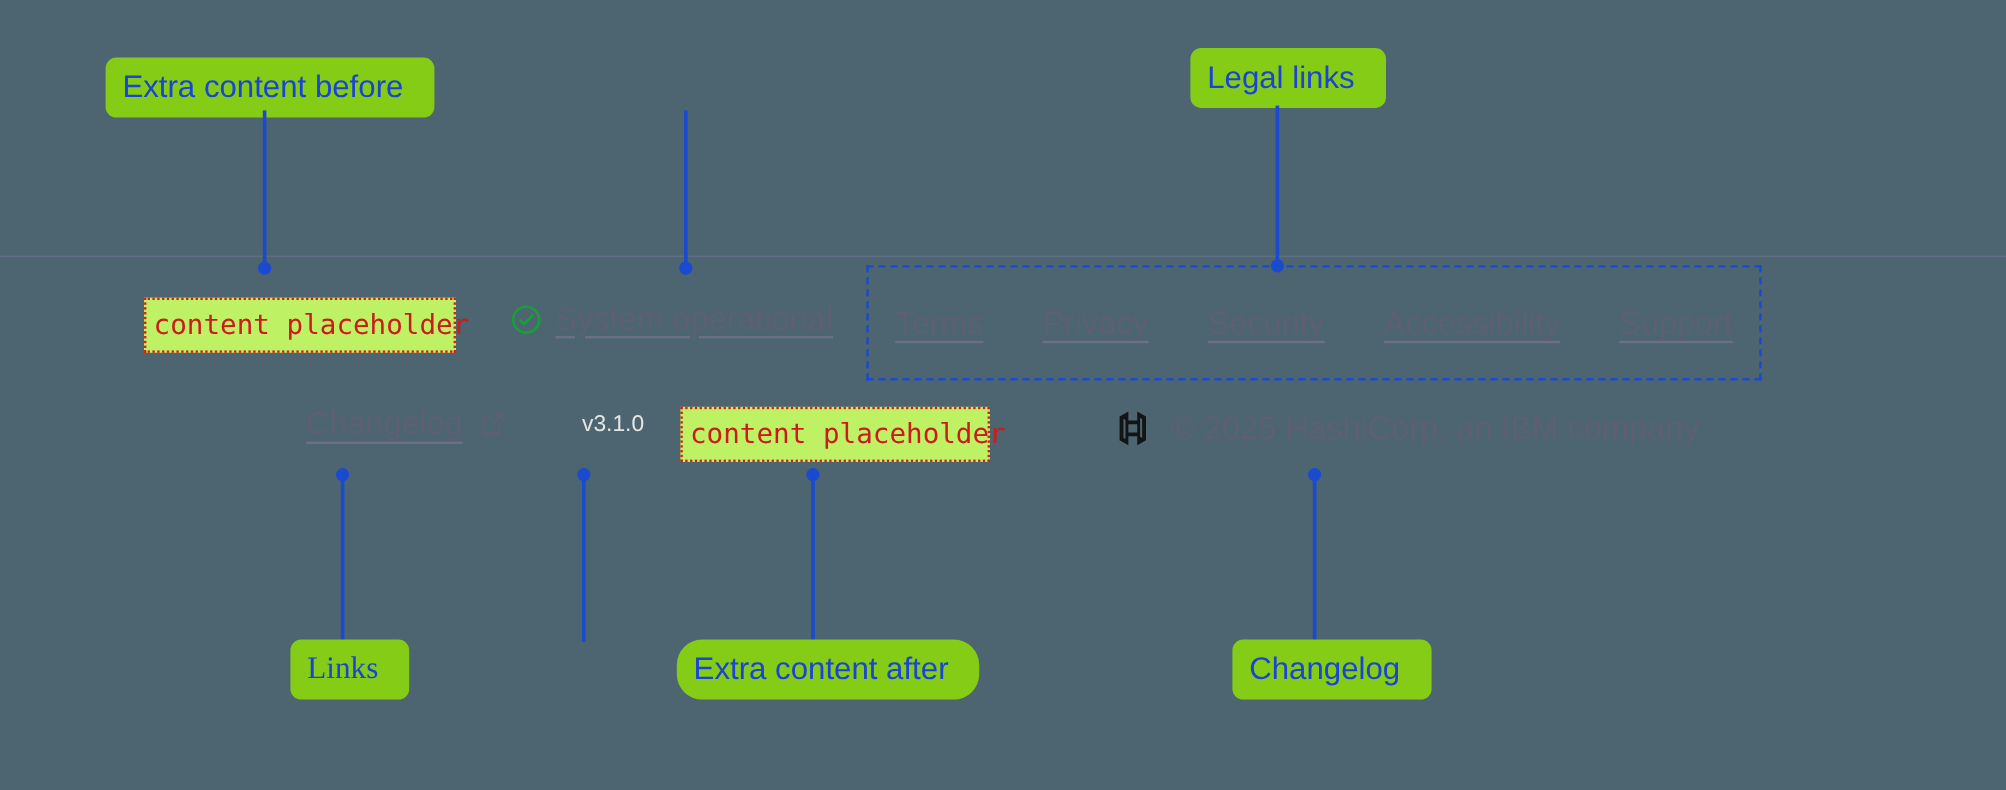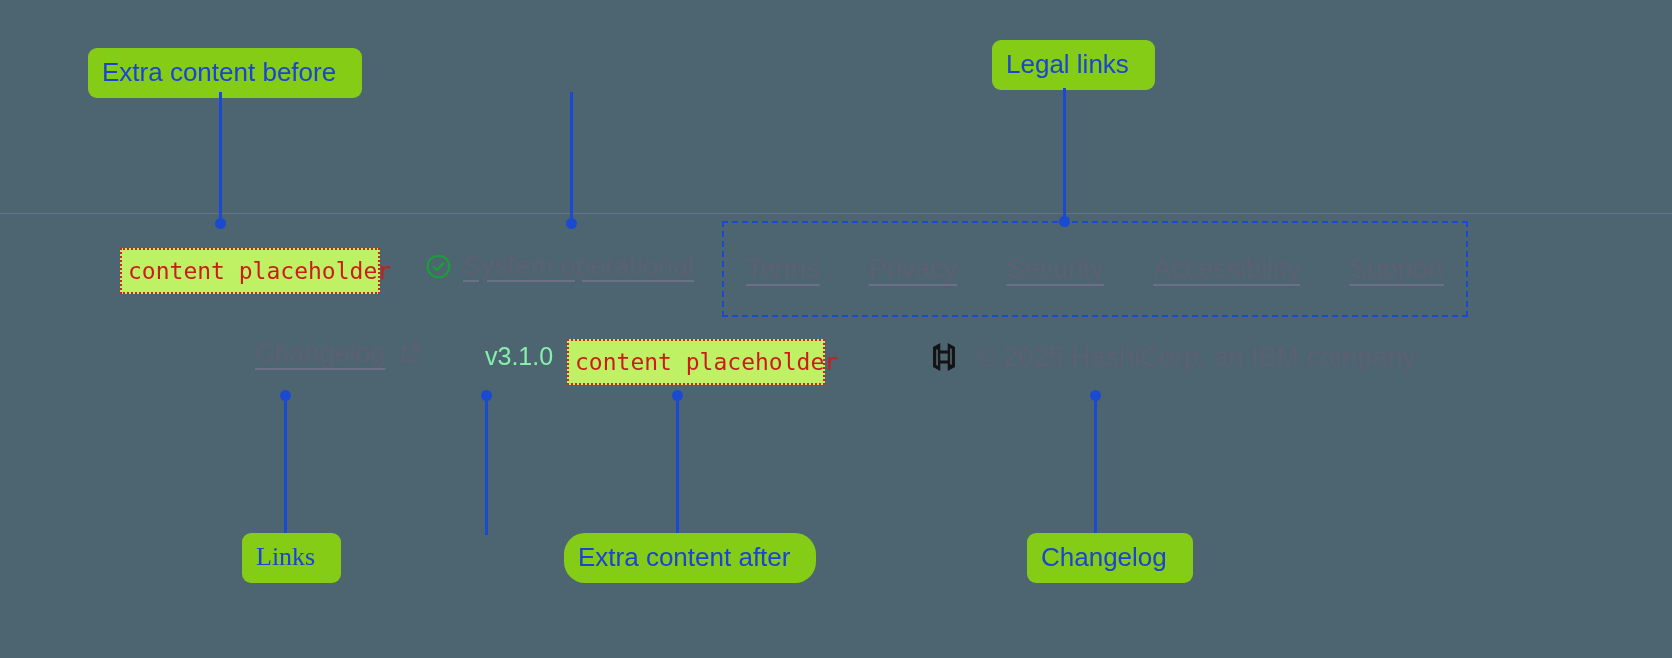--- a/index.html
+++ b/index.html
@@ -146,22 +146,22 @@
     width: 25px;
     height: 25px;
     display: block;
     flex: none;
   }
 
   .version {
     position: absolute;
     left: 485px;
     top: 4px;
-    color: #86efac;
-    font-size: 25px;
+    color: #e5e5e5;
+    font-size: 19px;
     line-height: 1;
     white-space: nowrap;
   }
 
   .brand-row {
     position: absolute;
     left: 928px;
     top: 0;
     display: flex;
     align-items: center;

